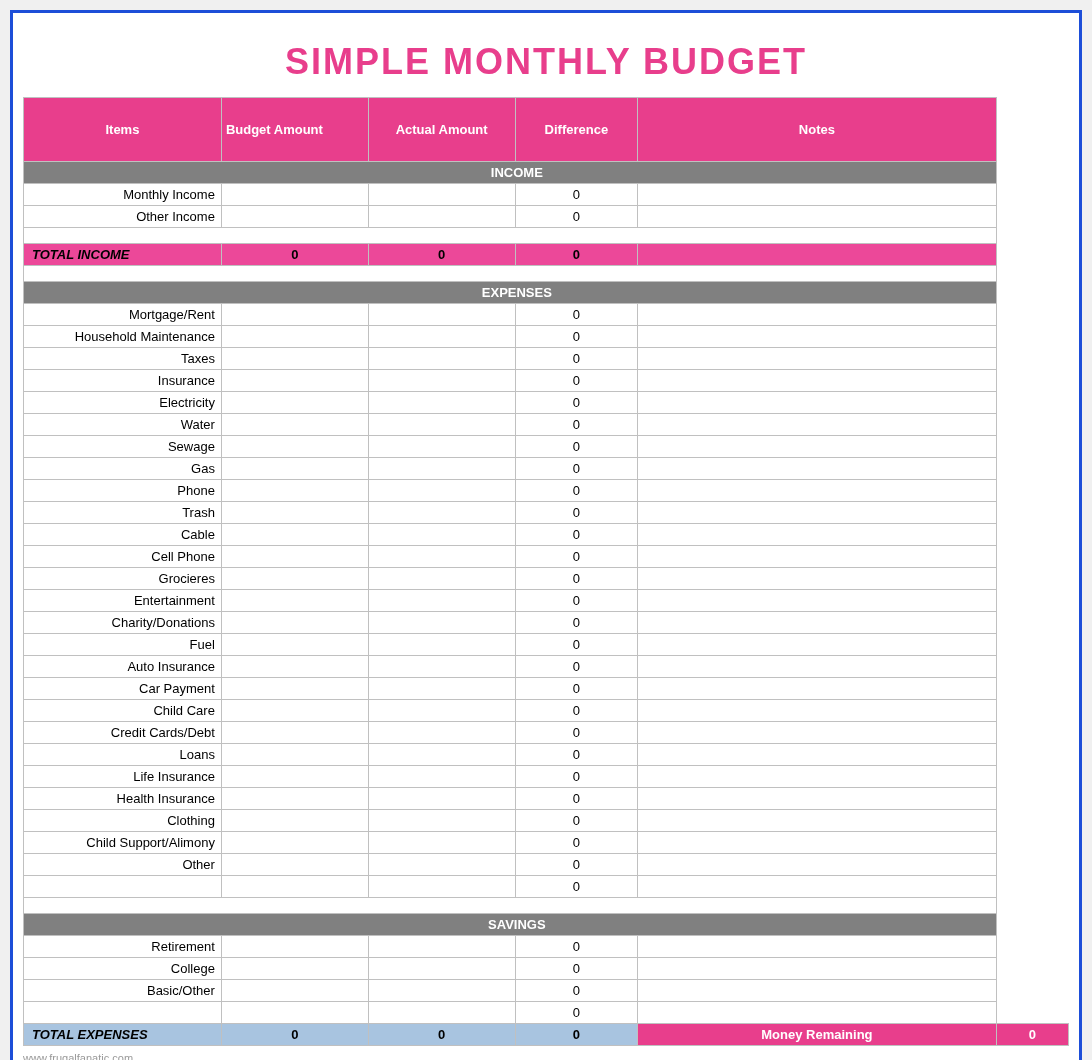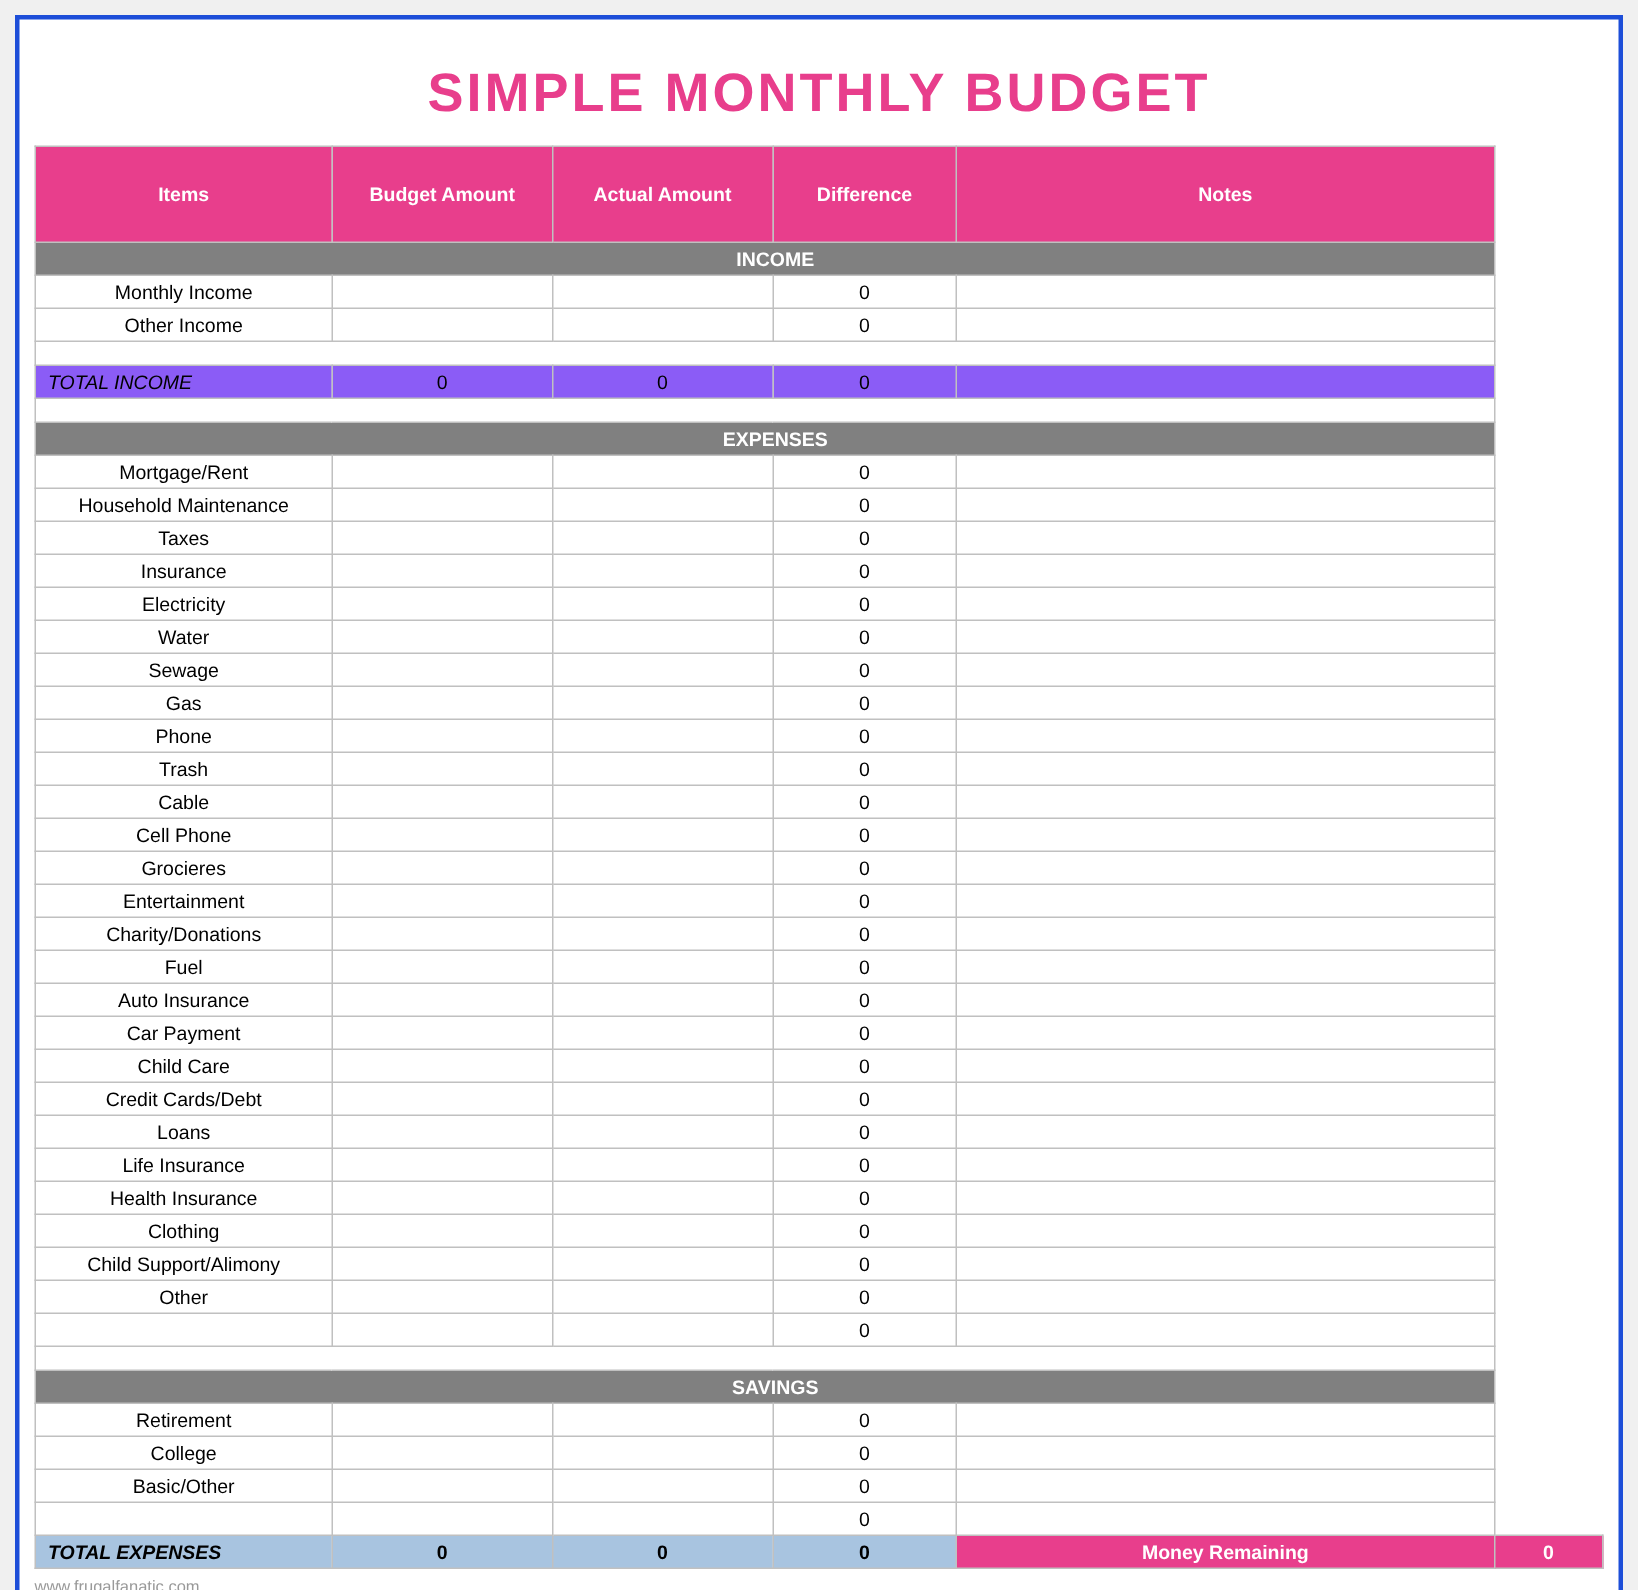--- a/index.html
+++ b/index.html
@@ -47,35 +47,35 @@
     }
     .section-header td {
       background-color: #808080;
       color: white;
       font-weight: bold;
       text-align: center;
       font-size: 13px;
       padding-left: 20px;
     }
     .total-row td {
-      background-color: #8b5cf6;
-      font-weight: normal;
+      background-color: #ec4899;
+      font-weight: bold;
       text-align: center;
     }
     .total-row td:first-child {
       text-align: left;
       padding-left: 8px;
       font-style: italic;
     }
     .item-col {
       text-align: center;
       width: 210px;
     }
     .budget-col {
-      text-align: center;
+      text-align: left;
       width: 160px;
     }
     .actual-col {
       text-align: center;
       width: 160px;
     }
     .diff-col {
       text-align: center;
       width: 130px;
     }
@@ -83,21 +83,21 @@
       width: 400px;
     }
     .empty-row td {
       background: white;
       height: 16px;
     }
     .data-row td {
       background: white;
     }
     .data-row td.item-col {
-      text-align: center;
+      text-align: right;
     }
     .data-row td.diff-col {
       text-align: center;
     }
     .total-expenses-row td {
       background-color: #a8c4e0;
       font-weight: bold;
       text-align: center;
     }
     .total-expenses-row td:first-child {

